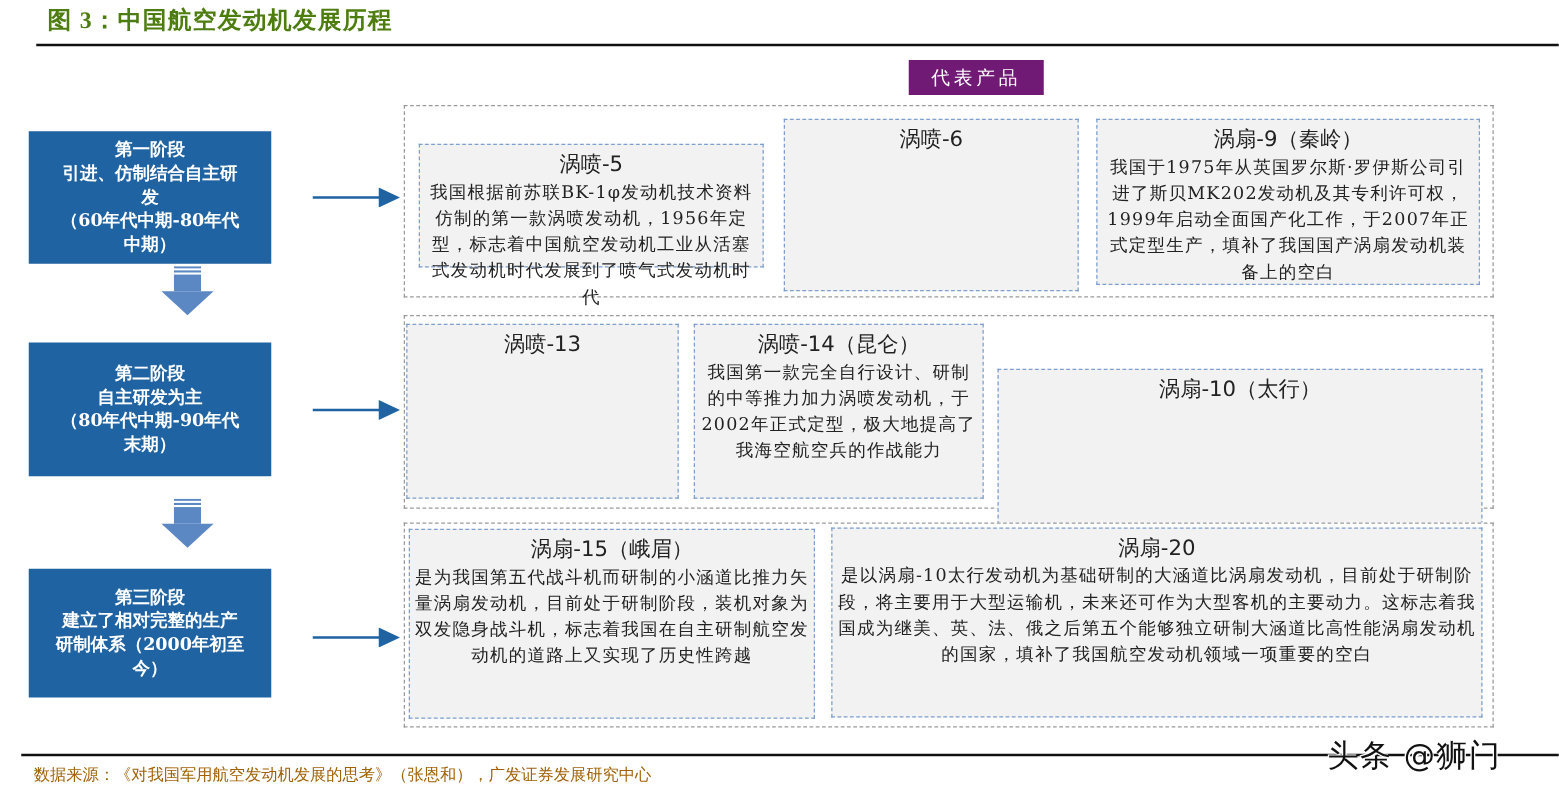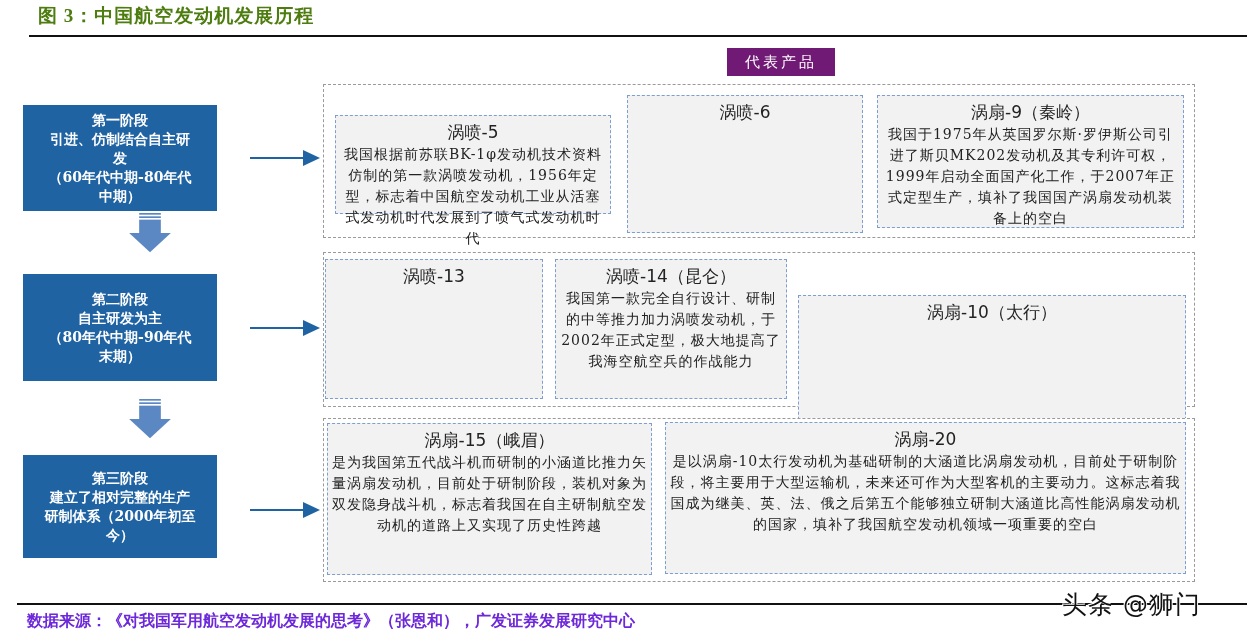--- a/index.html
+++ b/index.html
@@ -3,21 +3,21 @@
 <meta charset="utf-8">
 <style>
   html, body { margin: 0; padding: 0; background: #ffffff; }
   body { width: 1247px; height: 640px; position: relative; overflow: hidden;
          font-family: "DejaVu Serif", "Liberation Serif", serif; color: #222; }
   .abs { position: absolute; }
   .fig-title { left: 38px; top: 3px; font-size: 19px; font-weight: bold; color: #4d7c0f;
                font-family: Liberation Serif, serif; letter-spacing: 1px; }
   .rule-top { left: 29px; top: 35px; width: 1218px; height: 2px; background: #111; }
   .rule-bottom { left: 17px; top: 603px; width: 1230px; height: 2px; background: #111; }
-  .source { left: 27px; top: 611px; font-size: 16px; color: #6d28d9; font-weight: bold; }
+  .source { left: 27px; top: 611px; font-size: 13px; color: #a16207; }
   .watermark { left: 1062px; top: 588px; font-size: 25px; color: #111;
                font-family: "DejaVu Sans", "Liberation Sans", sans-serif;
                text-shadow: 1px 1px 0 #fff, -1px -1px 0 #fff; letter-spacing: 1px; }
 
   .rep-label { left: 727px; top: 48px; width: 108px; height: 28px; background: #701a75;
                color: #fff; font-size: 15px; display: flex; align-items: center; justify-content: center;
                letter-spacing: 3px; }
 
   .stage { background: #1f63a3; color: #fff; font-size: 14px; line-height: 19px;
            display: flex; align-items: center; justify-content: center; text-align: center;

